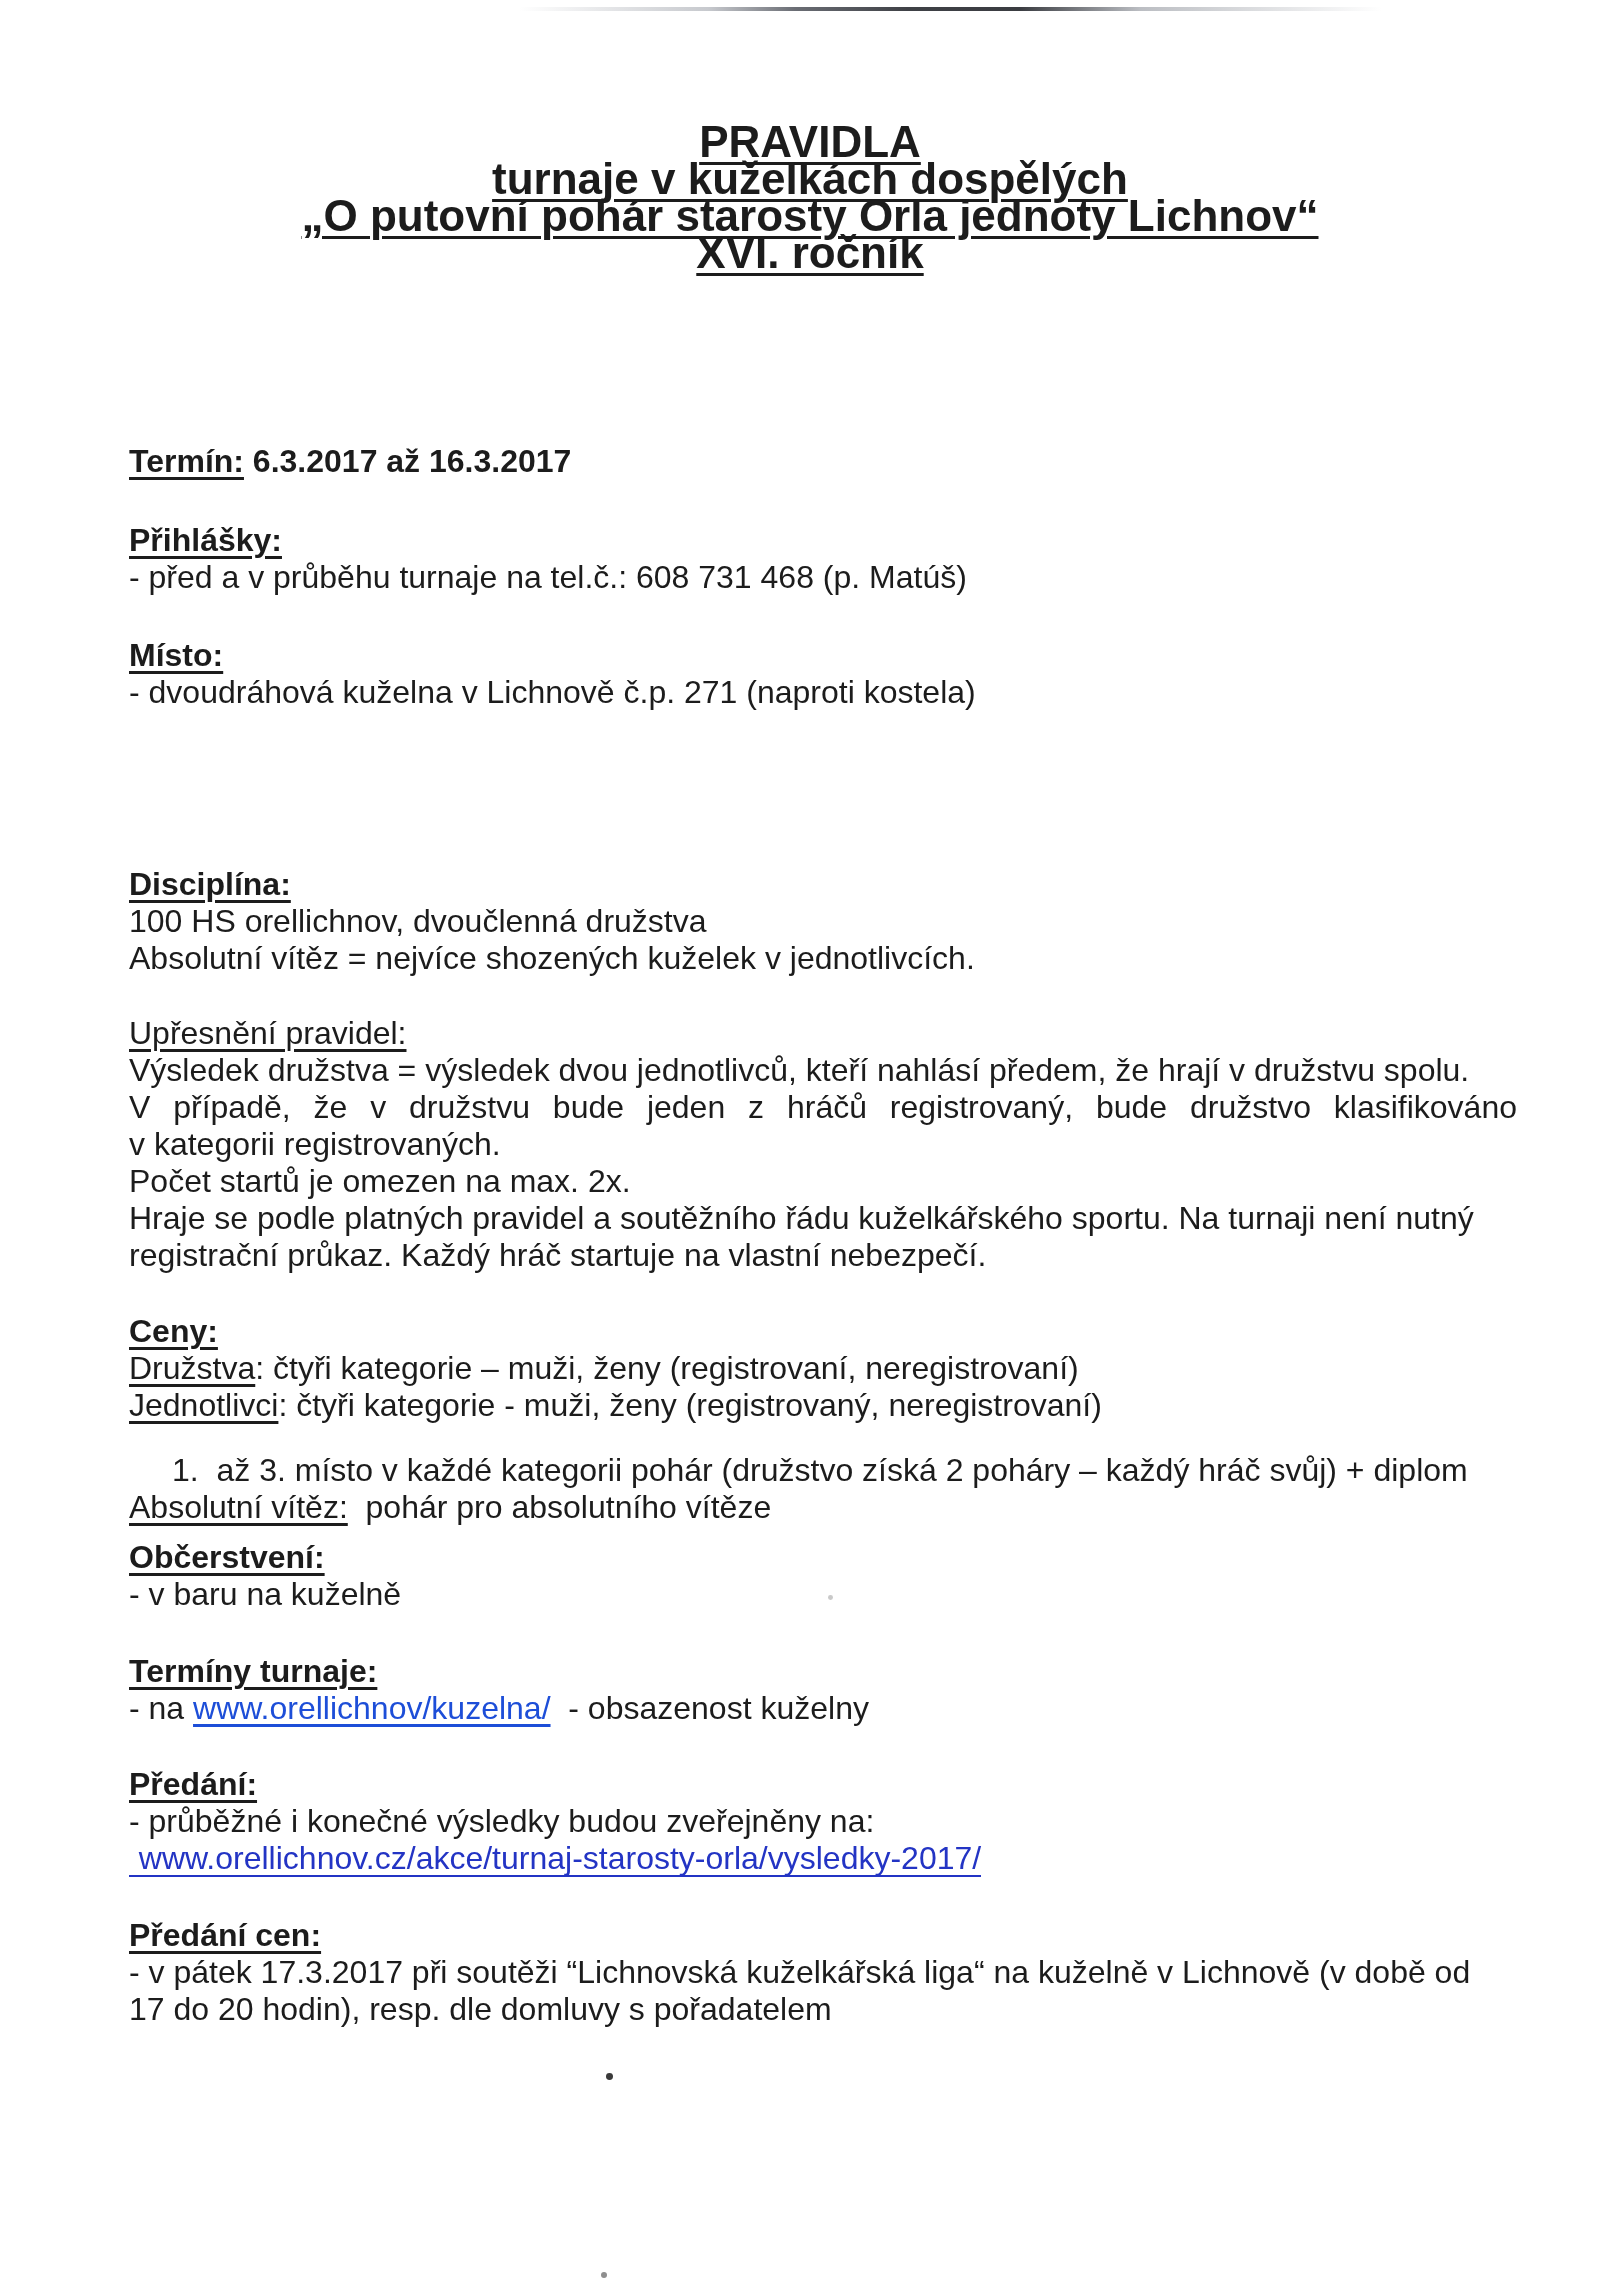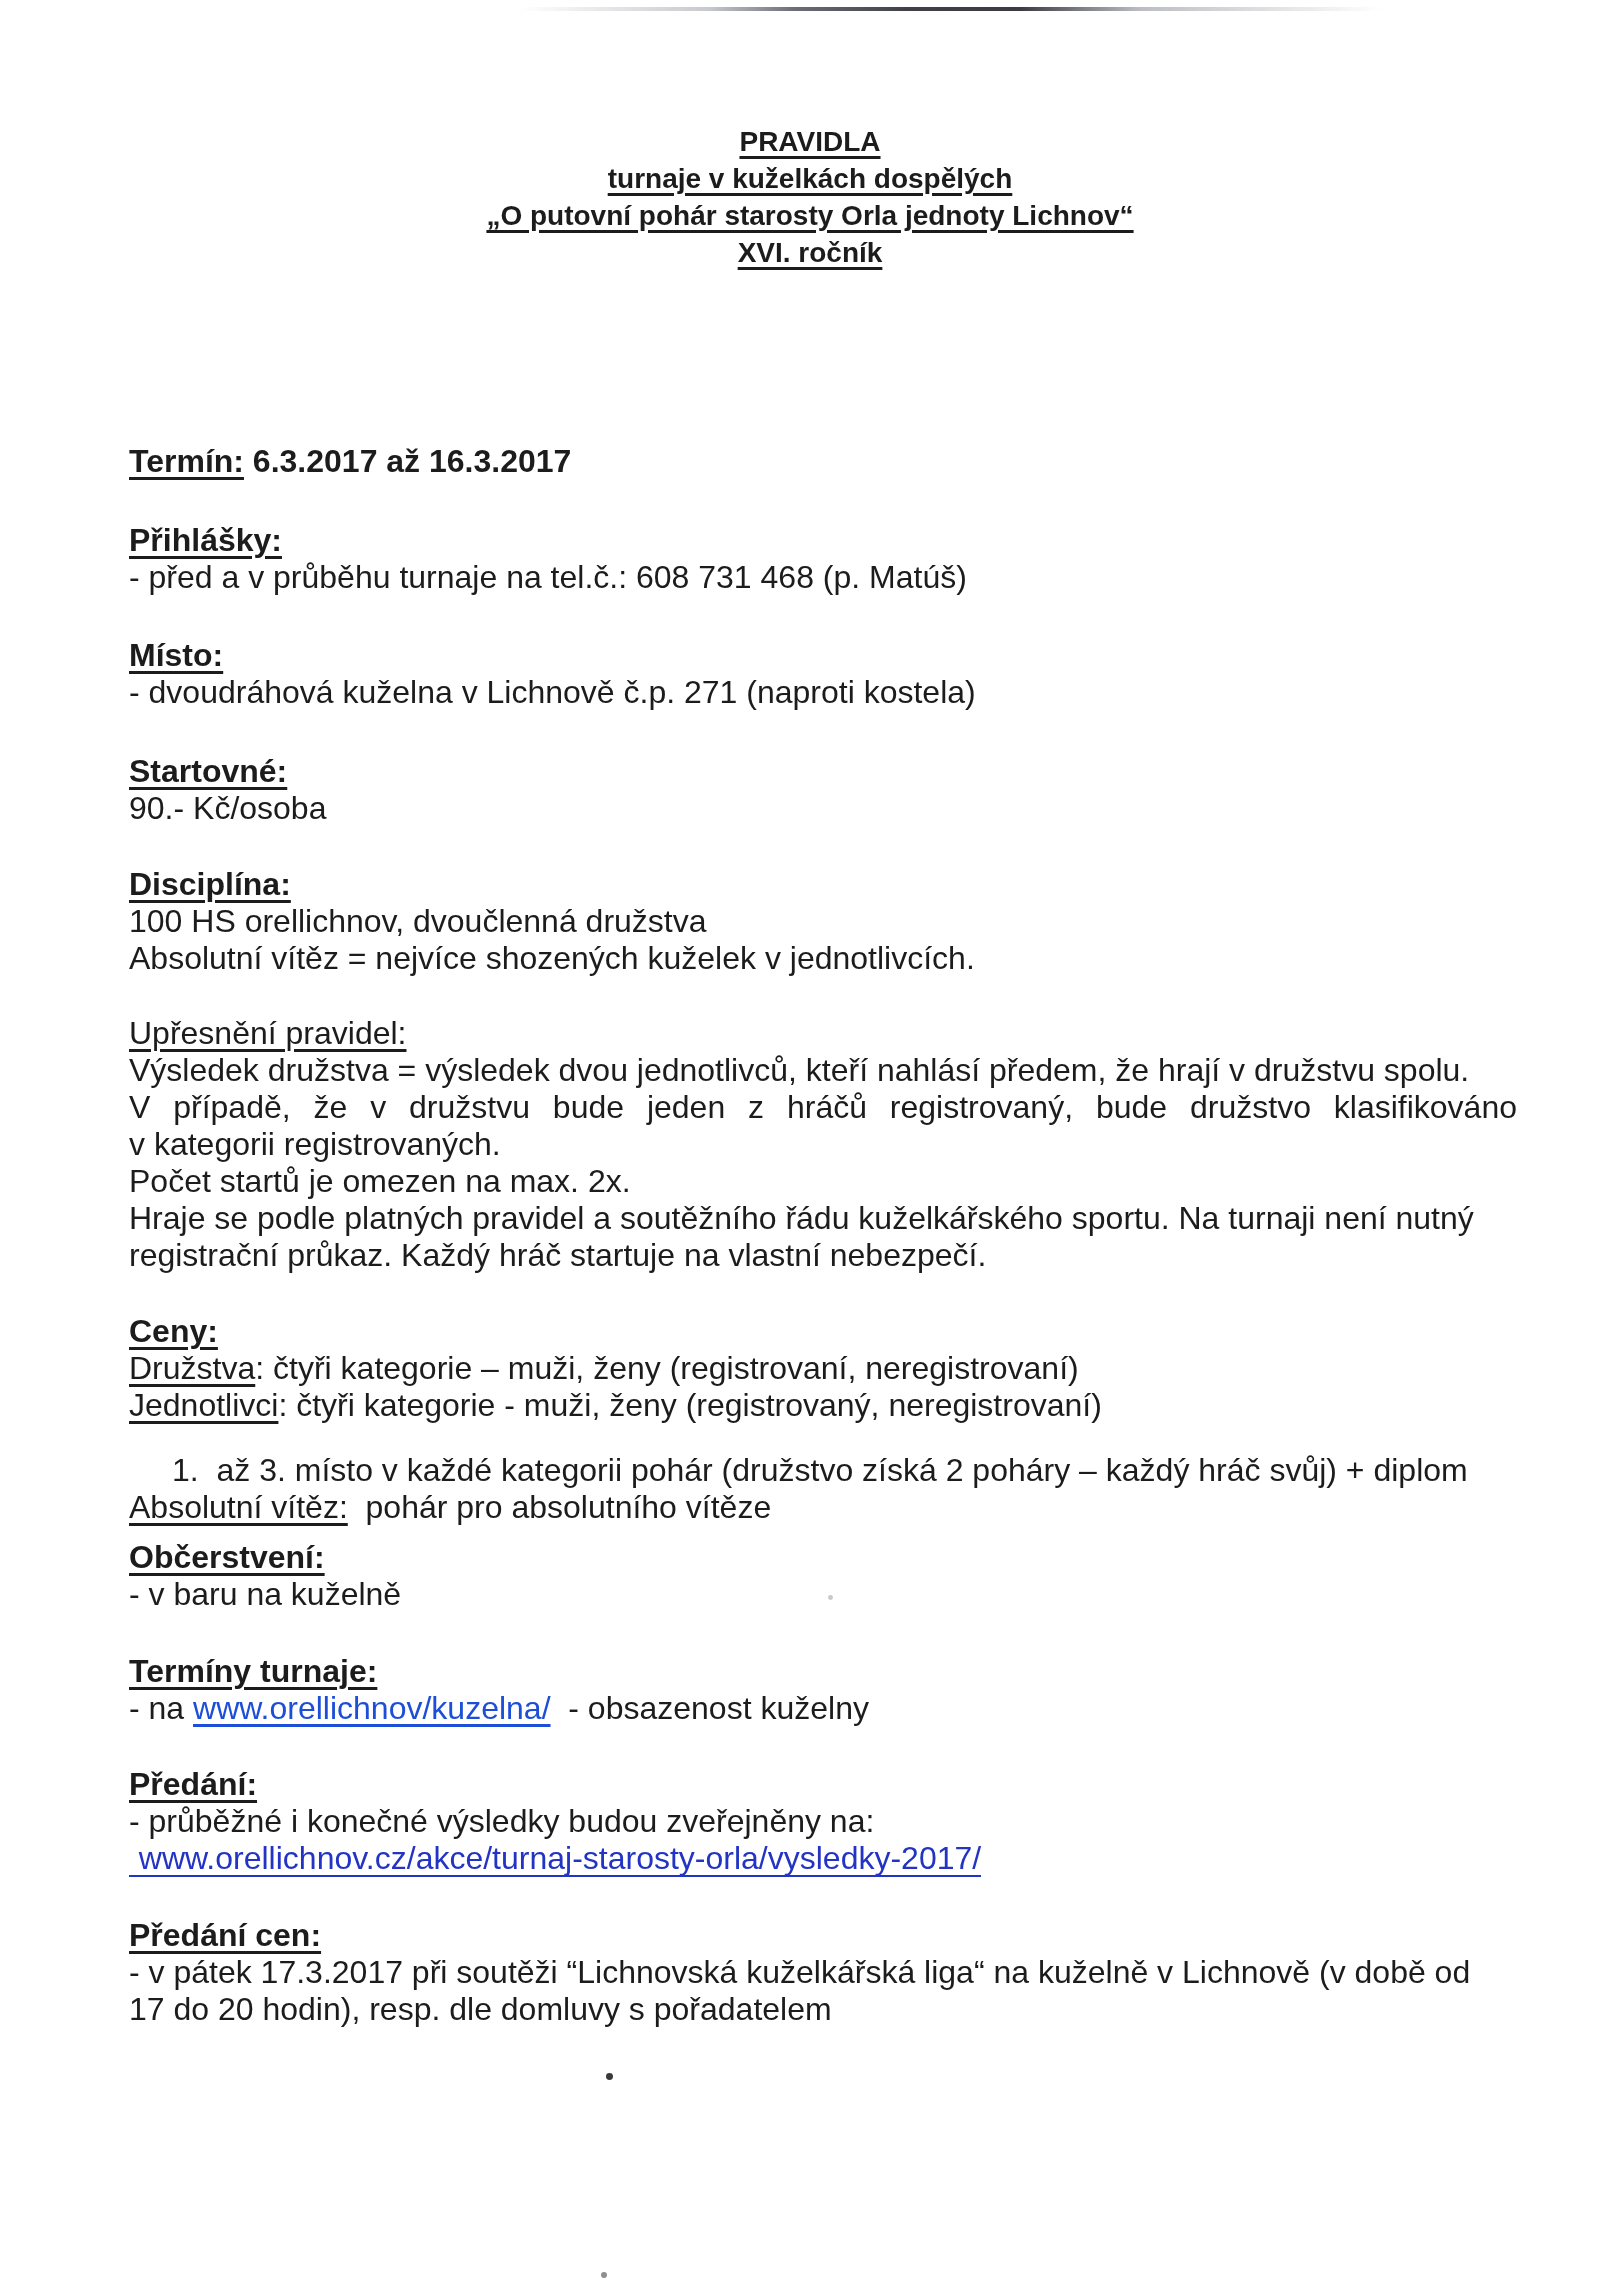--- a/index.html
+++ b/index.html
@@ -3,21 +3,21 @@
 <meta charset="utf-8">
 <style>
   html,body{margin:0;padding:0;background:#e8e8e8;}
   .sheet{
     position:relative;width:1620px;height:2292px;background:#ffffff;
     font-family:"Liberation Sans","DejaVu Sans",sans-serif;color:#1c1c1c;
     overflow:hidden;margin:0 auto;
   }
   .title-block{
     position:absolute;top:123px;left:0;width:1620px;text-align:center;
-    font-size:28px;font-weight:bold;line-height:37px;
+    font-size:44px;font-weight:bold;line-height:37px;
   }
   section{position:absolute;left:129px;width:1388px;font-size:32px;line-height:37px;}
   .ul{text-decoration:underline;text-decoration-thickness:2.9px;text-underline-offset:4.9px;}
   .hd{font-weight:bold;}
   .pre{white-space:pre-wrap;}
   .line{min-height:37px;}
   .just{text-align:justify;text-align-last:justify;}
   .indent{padding-left:43px;margin-top:28px;}
   .link-black{color:#1d4ed8;text-decoration:underline;text-decoration-thickness:2.9px;text-underline-offset:4.9px;cursor:pointer;}
   .url-blue{
@@ -62,24 +62,20 @@
   <section style="top:522px">
     <div class="line"><span class="hd ul">Přihlášky:</span></div>
     <div class="line">- před a v průběhu turnaje na tel.č.: 608 731 468 (p. Matúš)</div>
   </section>
 
   <section style="top:637px">
     <div class="line"><span class="hd ul">Místo:</span></div>
     <div class="line">- dvoudráhová kuželna v Lichnově č.p. 271 (naproti kostela)</div>
   </section>
 
-  <section style="top:753px">
-    <div class="line"><span class="hd ul">Startovné:</span></div>
-    <div class="line">90.- Kč/osoba</div>
-  </section>
 
   <section style="top:866px">
     <div class="line"><span class="hd ul">Disciplína:</span></div>
     <div class="line">100 HS orellichnov, dvoučlenná družstva</div>
     <div class="line">Absolutní vítěz = nejvíce shozených kuželek v jednotlivcích.</div>
   </section>
 
   <section style="top:1015px">
     <div class="line"><span class="ul">Upřesnění pravidel:</span></div>
     <div class="line">Výsledek družstva = výsledek dvou jednotlivců, kteří nahlásí předem, že hrají v družstvu spolu.</div>

